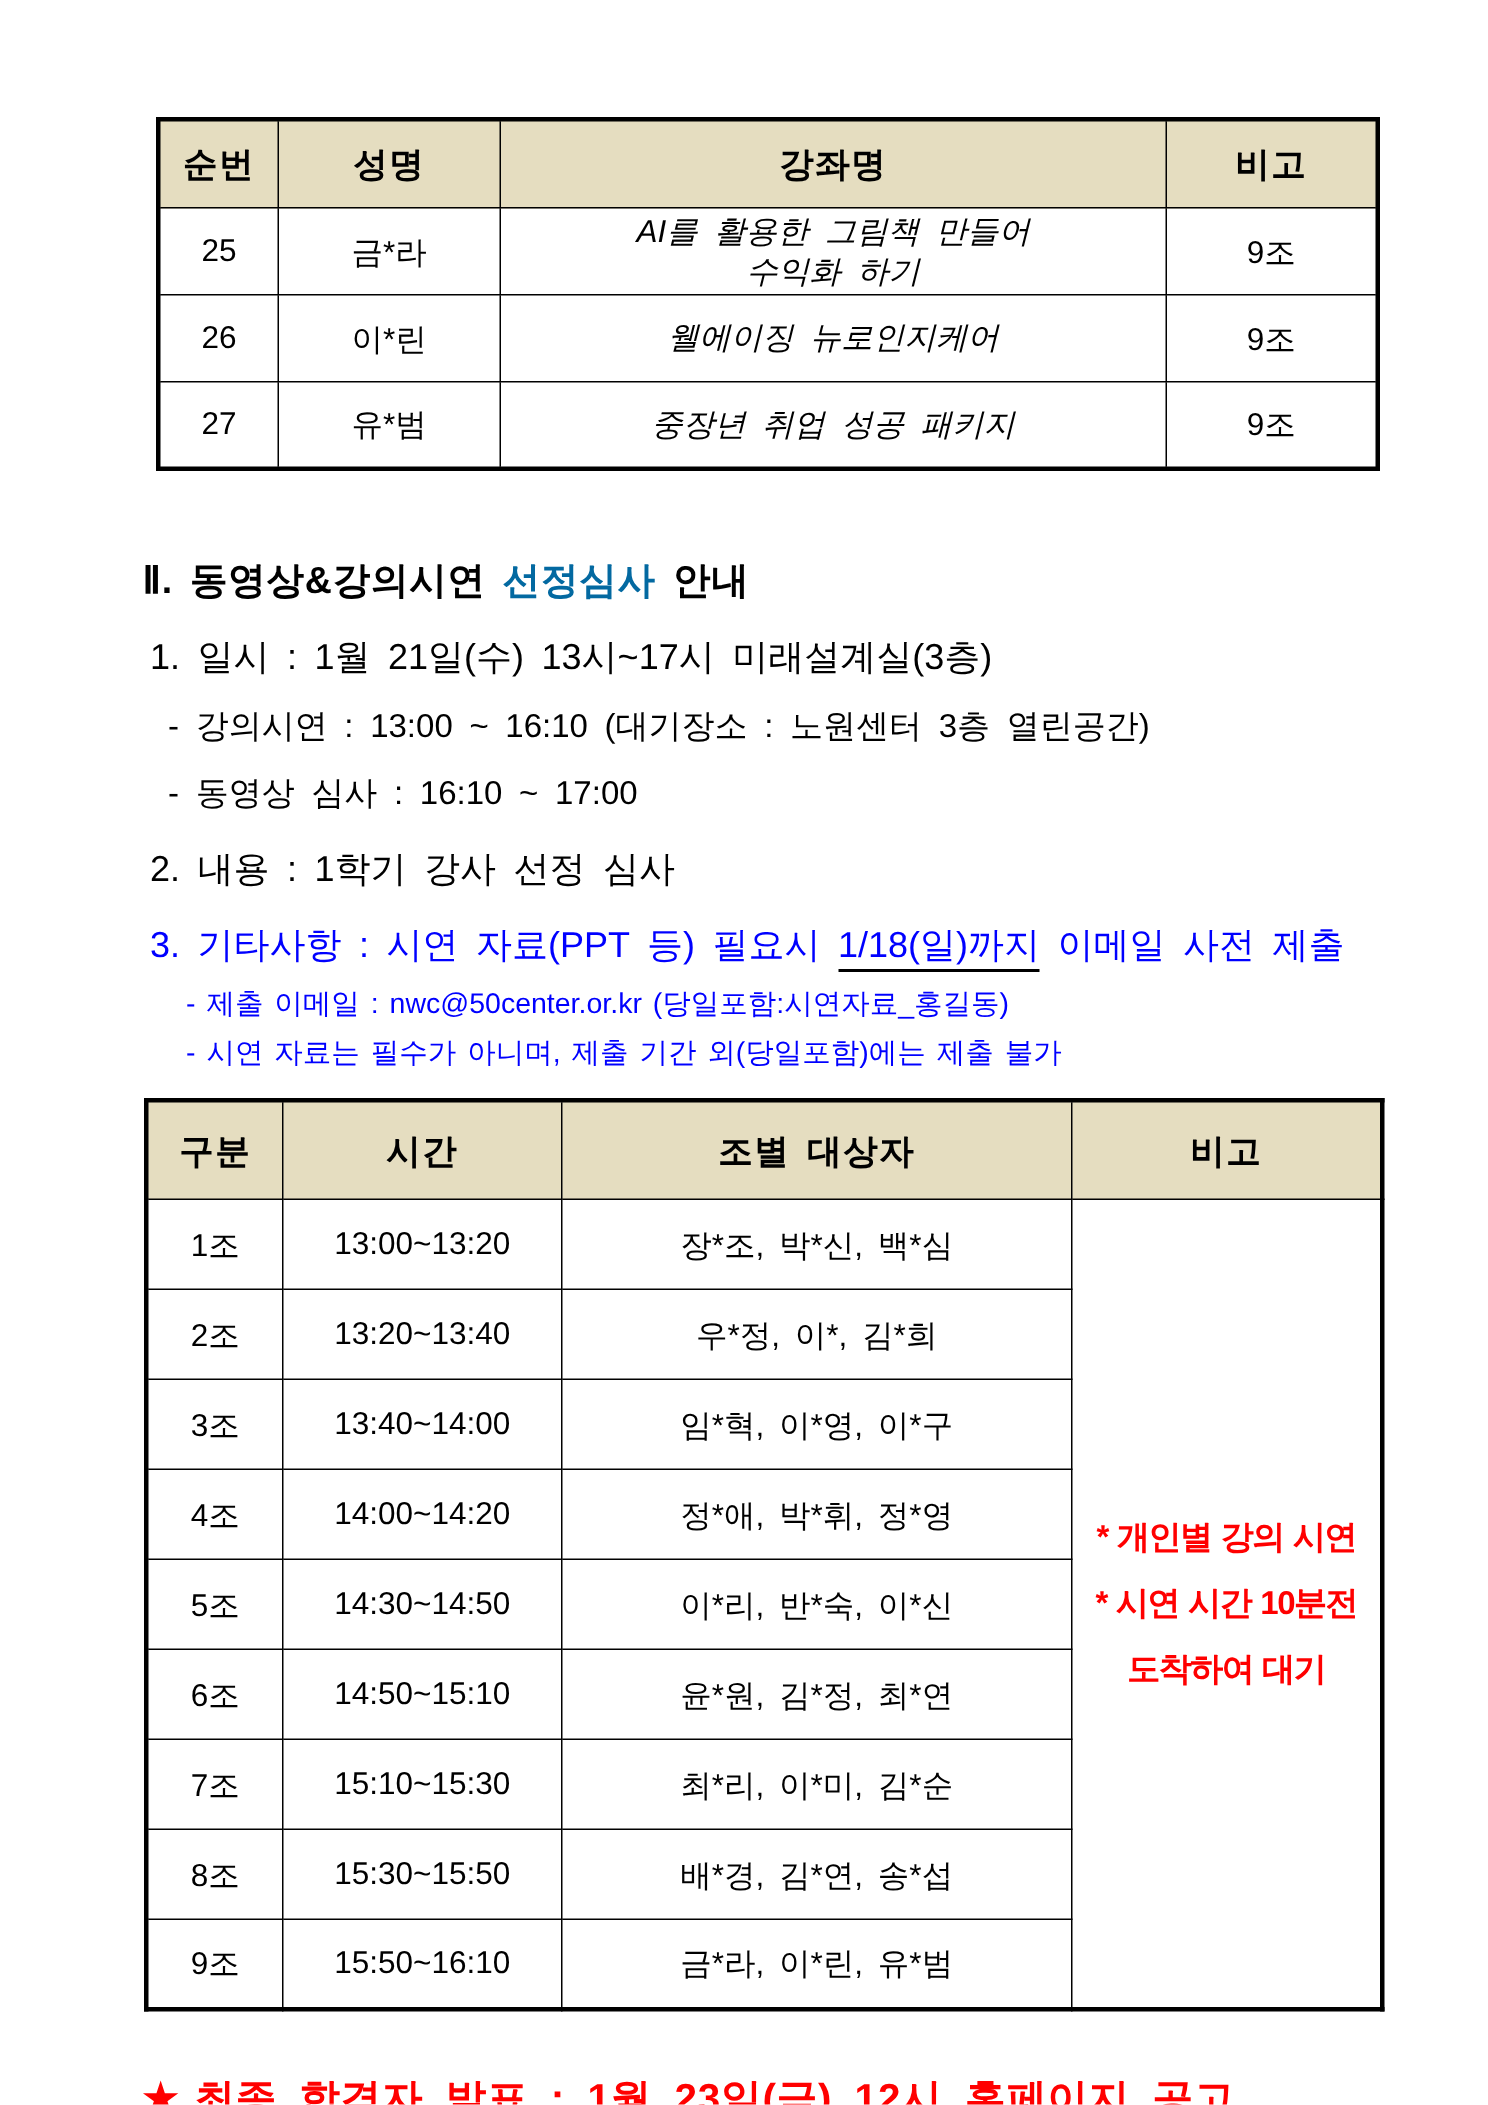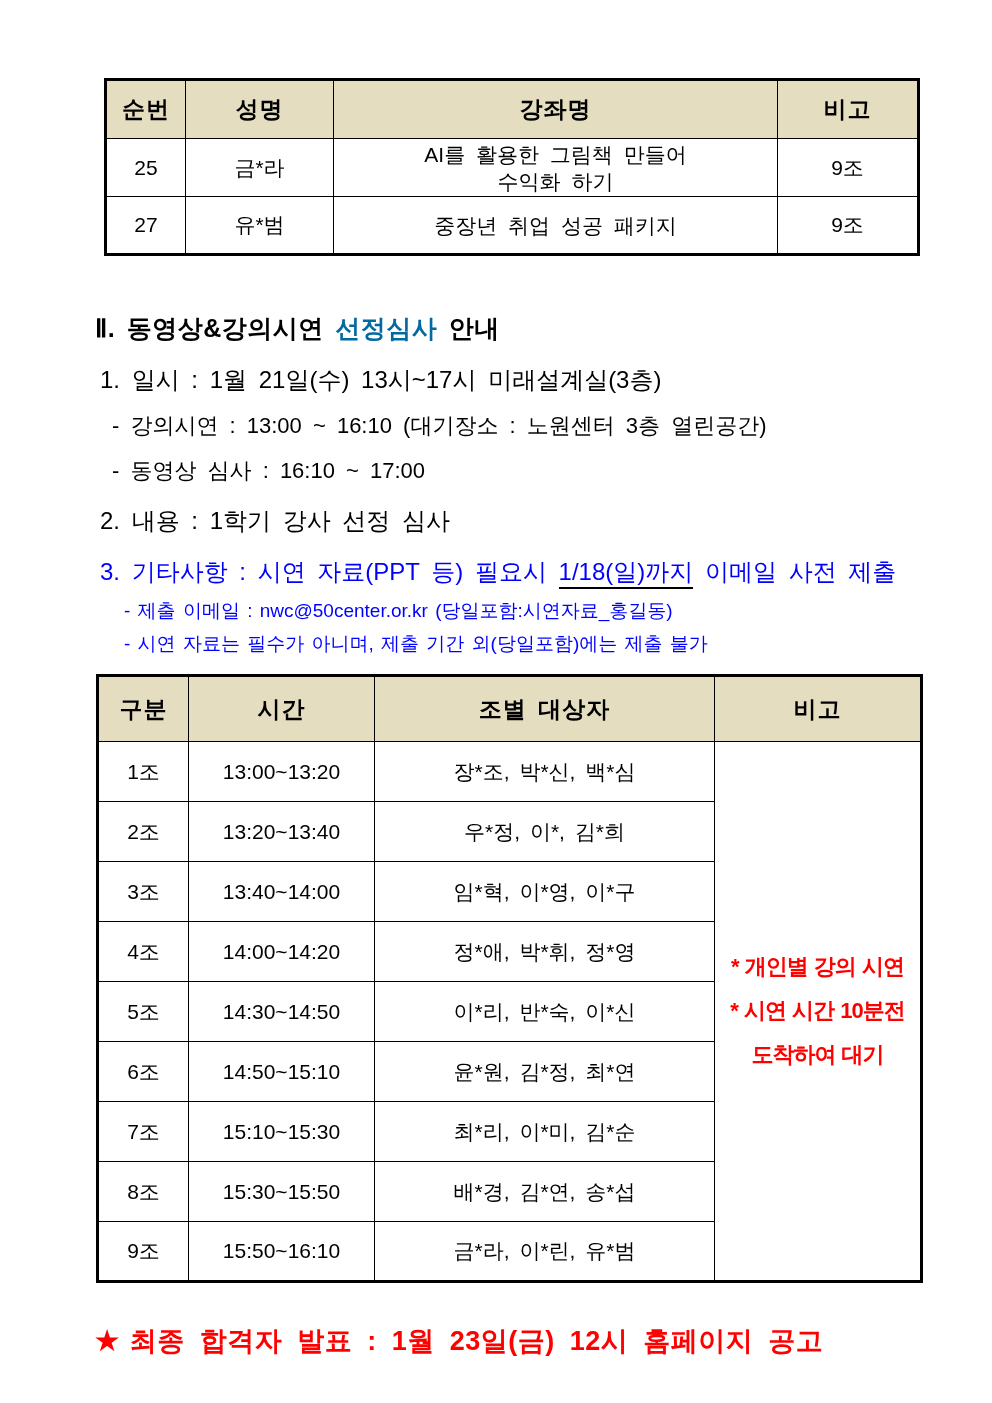--- a/index.html
+++ b/index.html
@@ -20,21 +20,21 @@
     border: 3px solid #000;
   }
   .t1 th, .t1 td { border: 1.6px solid #000; text-align: center; vertical-align: middle; }
   .t1 th {
     background: #e5ddc0;
     height: 59px;
     font-size: 23px; font-weight: 600;
     letter-spacing: 1px;
   }
   .t1 td { height: 58px; font-size: 21px; word-spacing: 5px; }
-  .t1 .course { white-space: pre-line; line-height: 27px; }
+  .t1 .course { white-space: pre-line; line-height: 27px; font-style: italic; }
 
   
   .sec-heading {
     margin: 56px 0 0 95px;
     font-size: 25px; font-weight: 700;
     letter-spacing: 0.5px; word-spacing: 4px;
   }
   .sec-heading .red { color: #0369a1; }
   .item  { margin: 19px 0 0 100px; font-size: 24px; word-spacing: 5px; }
   .subitem { margin: 15px 0 0 112px; font-size: 22px; word-spacing: 5px; }
@@ -92,20 +92,26 @@
       <th>강좌명</th>
       <th>비고</th>
     </tr>
   </thead>
   <tbody>
     <tr>
       <td>25</td>
       <td>금*라</td>
       <td class="course">AI를 활용한 그림책 만들어
 수익화 하기</td>
+      <td>9조</td>
+    </tr>
+    <tr>
+      <td>26</td>
+      <td>이*린</td>
+      <td class="course">웰에이징 뉴로인지케어</td>
       <td>9조</td>
     </tr>
     <tr>
       <td>27</td>
       <td>유*범</td>
       <td class="course">중장년 취업 성공 패키지</td>
       <td>9조</td>
     </tr>
   </tbody>
 </table>

